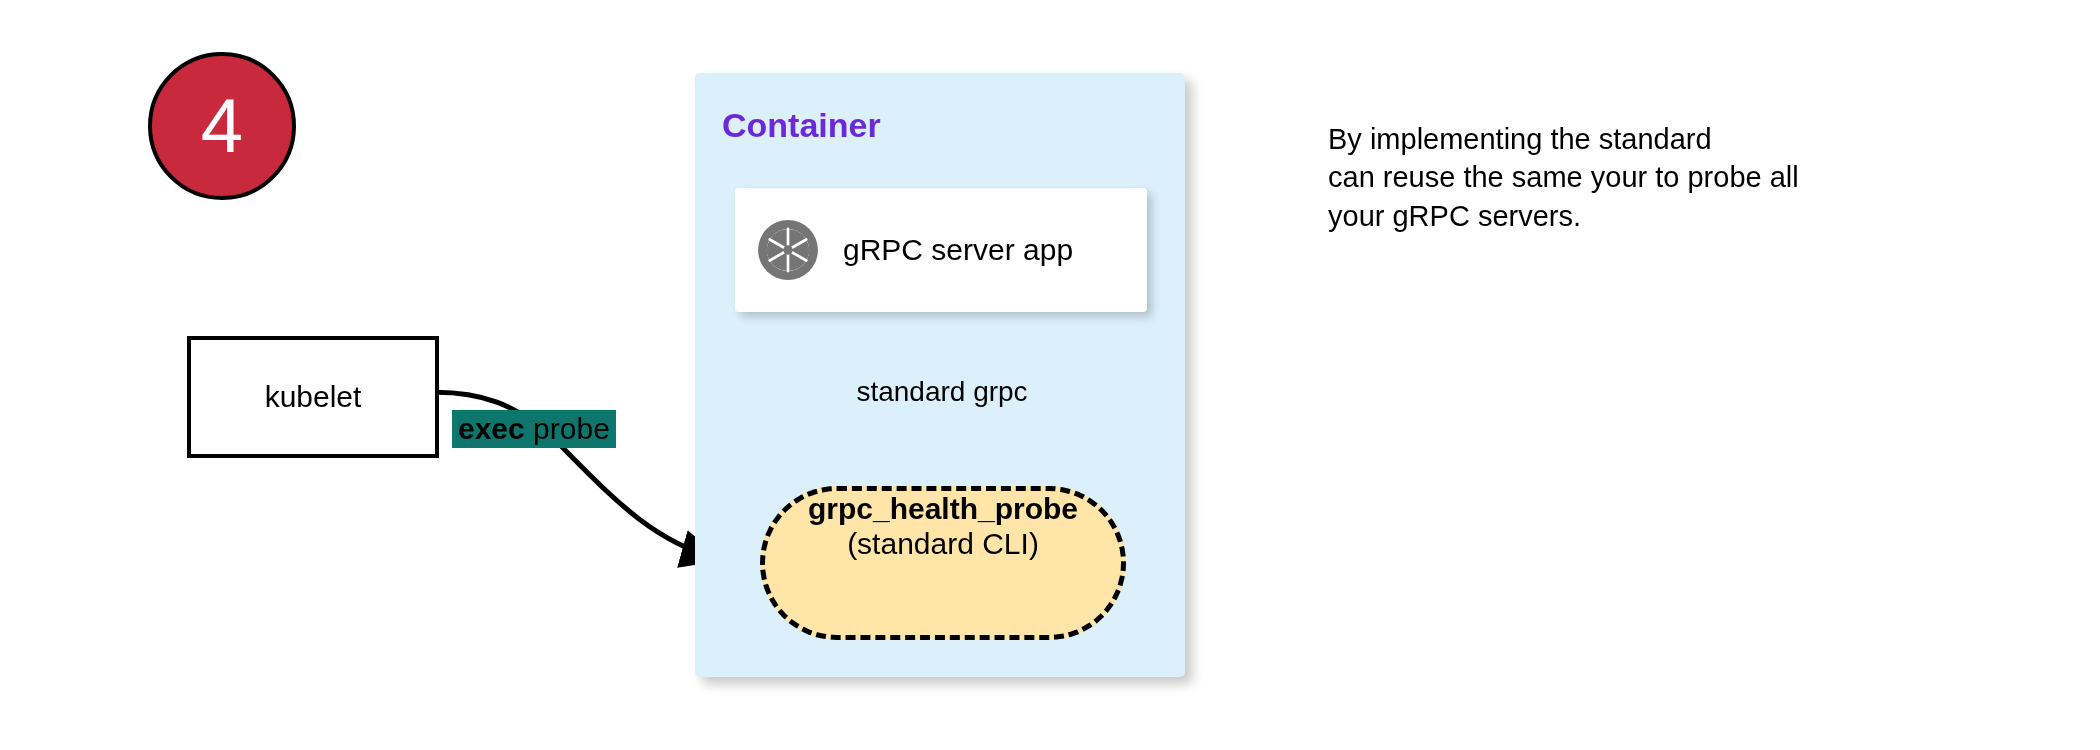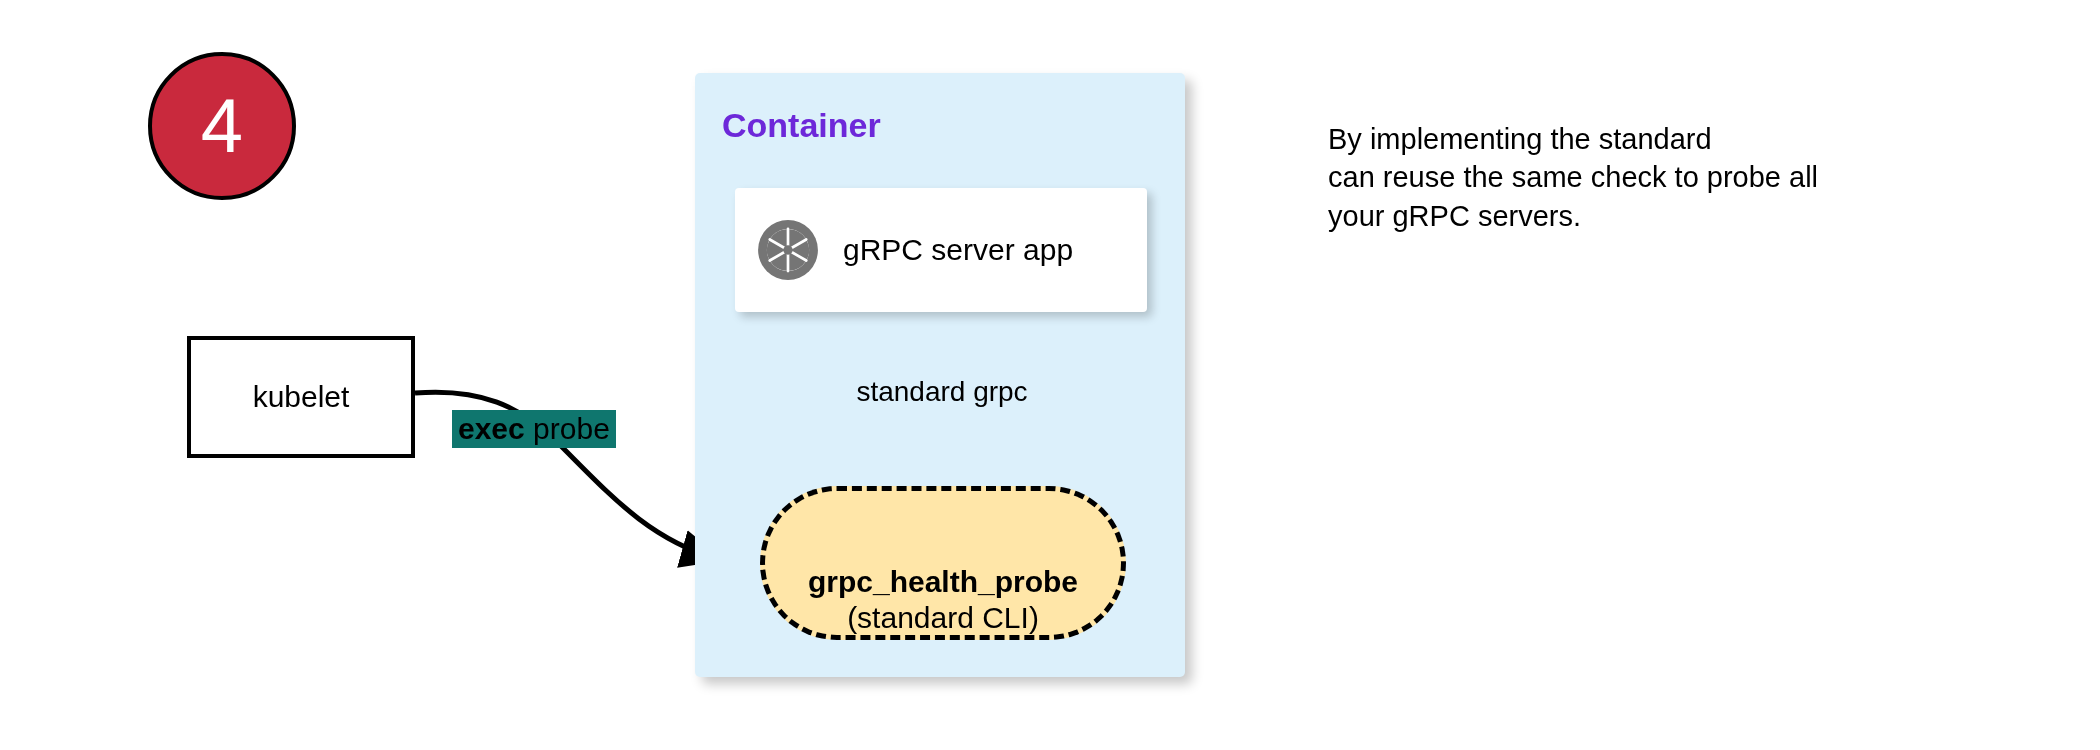--- a/index.html
+++ b/index.html
@@ -87,21 +87,21 @@
     font-size: 30px;
     color: #000000;
     white-space: nowrap;
   }
 
   
   .kubelet-box {
     position: absolute;
     left: 187px;
     top: 336px;
-    width: 228px;
+    width: 252px;
     height: 122px;
     background: #ffffff;
     border: 4px solid #000000;
     box-sizing: border-box;
     display: flex;
     align-items: center;
     justify-content: center;
   }
   .kubelet-label {
     font-size: 30px;
@@ -116,21 +116,21 @@
     top: 486px;
     width: 366px;
     height: 154px;
     background: #ffe6a8;
     border: 5px dashed #000000;
     border-radius: 80px;
     box-sizing: border-box;
     display: flex;
     flex-direction: column;
     align-items: center;
-    justify-content: flex-end;
+    justify-content: flex-start;
   }
   .probe-title {
     font-size: 30px;
     font-weight: bold;
     color: #000000;
     white-space: nowrap;
     line-height: 1.18;
   }
   .probe-subtitle {
     font-size: 30px;
@@ -250,17 +250,17 @@
   <div class="edge-label-exec">
     <b>exec</b><span> probe</span>
   </div>
 
   <div class="edge-label-protocol">
     <span>standard grpc</span>
   </div>
 
   <div class="note-text">
     <div>By implementing the standard</div>
-    <div>can reuse the same check to probe all</div>
+    <div>can reuse the same your to probe all</div>
     <div>your gRPC servers.</div>
   </div>
 
 </div>
 
 </body></html>

